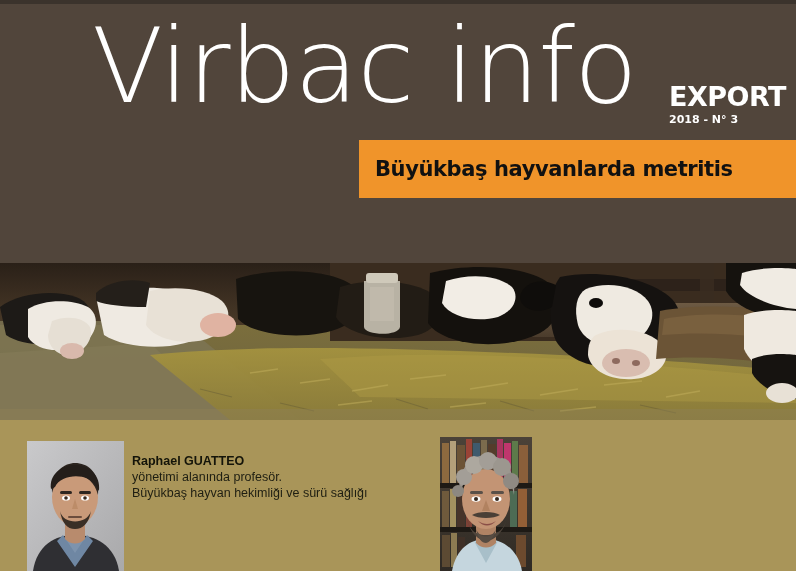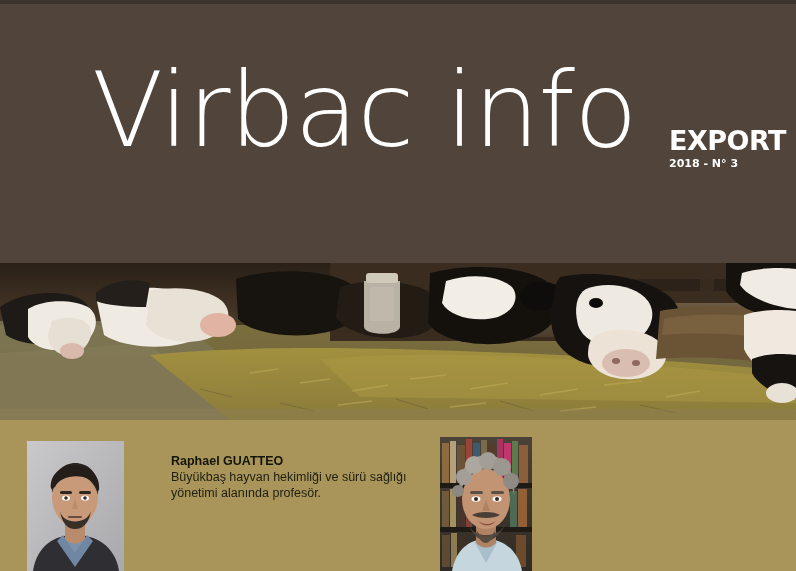--- a/index.html
+++ b/index.html
@@ -30,21 +30,20 @@
     background: #3b332c;
   }
 
   
   .masthead {
     position: absolute;
     left: 0; top: 4px;
     width: 796px; height: 259px;
     background: #51453b;
     overflow: hidden;
-    margin-top: 44px;
   }
   .logotype {
     position: absolute;
     left: 92px;
     top: 10px;
     font-family: "DejaVu Sans", sans-serif;
     font-weight: 300;
     font-size: 104px;
     line-height: 1;
     letter-spacing: -1px;
@@ -142,21 +141,20 @@
     left: 27px; top: 21px; width: 97px; height: 130px;
   }
   .author-2 .author-photo {
     left: 20px; top: 17px; width: 92px; height: 134px;
   }
   .author-photo svg { display: block; width: 100%; height: 100%; }
 
   .author-text {
     position: absolute;
     color: #1a1a12;
-    margin-left: 39px;
   }
   .author-1 .author-text { left: 132px; top: 33px; width: 270px; }
   .author-2 .author-text { left: 122px; top: 50px; width: 250px; }
 
   .author-name {
     font-family: "Liberation Sans", sans-serif;
     font-weight: bold;
     font-size: 12.5px;
     line-height: 16px;
     color: #141409;
@@ -180,20 +178,23 @@
 
   <div class="masthead">
 
     <div class="logotype">Virbac info</div>
 
     <div class="export-block">
       <div class="export-word">EXPORT</div>
       <div class="export-issue">2018 - N° 3</div>
     </div>
 
+    <div class="title-banner">
+      <div class="title-banner-text">Büyükbaş hayvanlarda metritis</div>
+    </div>
   </div>
 
   <div class="hero">
     <svg class="hero-svg" viewBox="0 0 796 157" preserveAspectRatio="none">
       <defs>
         <linearGradient id="floorGrad" x1="0" y1="0" x2="0" y2="1">
           <stop offset="0%" stop-color="#8a7a3d"></stop>
           <stop offset="35%" stop-color="#7c6f3c"></stop>
           <stop offset="100%" stop-color="#6a6040"></stop>
         </linearGradient>
@@ -328,22 +329,22 @@
           <circle cx="58" cy="57" r="1.8" fill="#3a2a1e"></circle>
 
           <path d="M48 58 L45 68 L51 68 Z" fill="#b5845f" opacity="0.65"></path>
 
           <path d="M33 70 C36 84, 60 84, 64 70 C62 82, 56 88, 48 88 C40 88, 35 82, 33 70 Z" fill="#3a2f26"></path>
           <path d="M42 76 L54 76" stroke="#6b4c3c" stroke-width="2" stroke-linecap="round"></path>
         </svg>
       </div>
       <div class="author-text">
         <div class="author-name">Raphael GUATTEO</div>
+        <div class="author-line">yönetimi alanında profesör.</div>
         <div class="author-line">Büyükbaş hayvan hekimliği ve sürü sağlığı</div>
-        <div class="author-line">yönetimi alanında profesör.</div>
       </div>
     </div>
 
     <div class="author author-2">
       <div class="author-photo">
         <svg viewBox="0 0 92 134" preserveAspectRatio="none">
           <defs>
             <linearGradient id="bg2" x1="0" y1="0" x2="0" y2="1">
               <stop offset="0%" stop-color="#4b4238"></stop>
               <stop offset="100%" stop-color="#2f2a24"></stop>

